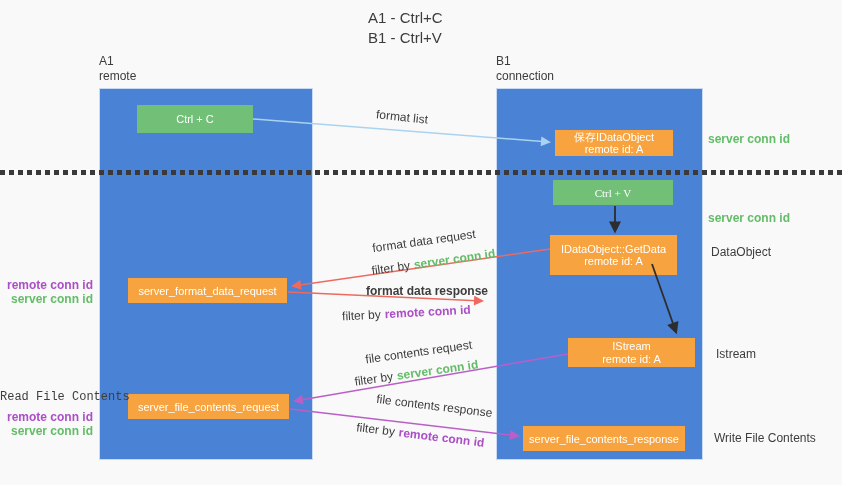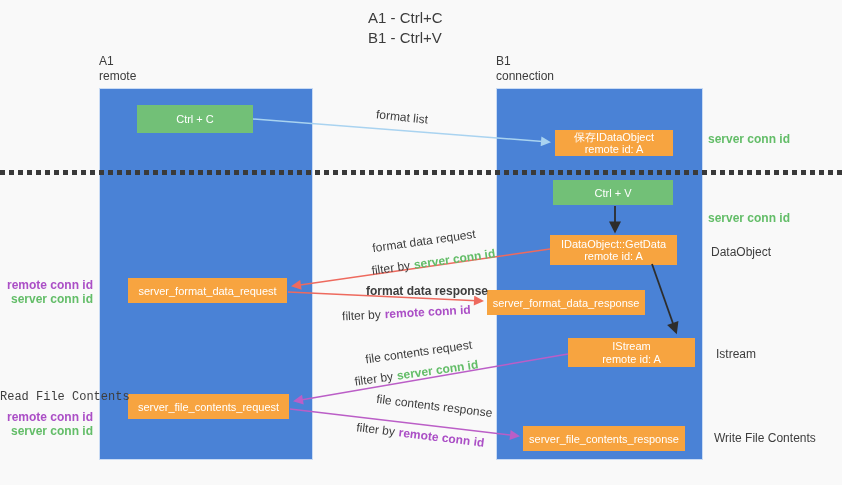--- a/index.html
+++ b/index.html
@@ -85,30 +85,29 @@
 
   <div class="dotted-sep"></div>
 
   <div class="box green" style="left:137px;top:105px;width:116px;height:28px;text-align:right;">Ctrl + C</div>
 
   <div class="box orange two-line" style="left:555px;top:130px;width:118px;height:26px;">
     <span>保存IDataObject</span>
     <span>remote id: A</span>
   </div>
 
-  <div class="box green" style="left:553px;top:180px;width:120px;height:25px;">Ctrl + V</div>
+  <div class="box green" style="left:553px;top:180px;width:120px;height:25px;font-family:Liberation Serif, serif;">Ctrl + V</div>
 
-  <div class="box orange two-line" style="left:550px;top:235px;width:127px;height:30px;">
+  <div class="box orange two-line" style="left:550px;top:235px;width:127px;height:40px;">
     <span>IDataObject::GetData</span>
     <span>remote id: A</span>
   </div>
 
   <div class="box orange" style="left:128px;top:278px;width:159px;height:25px;">server_format_data_request</div>
 
-  <div class="box orange" style="left:487px;top:290px;width:158px;height:25px;">server_format_data_response</div>
 
   <div class="box orange two-line" style="left:568px;top:338px;width:127px;height:29px;">
     <span>IStream</span>
     <span>remote id: A</span>
   </div>
 
   <div class="box orange" style="left:523px;top:426px;width:162px;height:25px;">server_file_contents_response</div>
 
   <div class="box orange" style="left:128px;top:394px;width:161px;height:25px;">server_file_contents_request</div>
 

